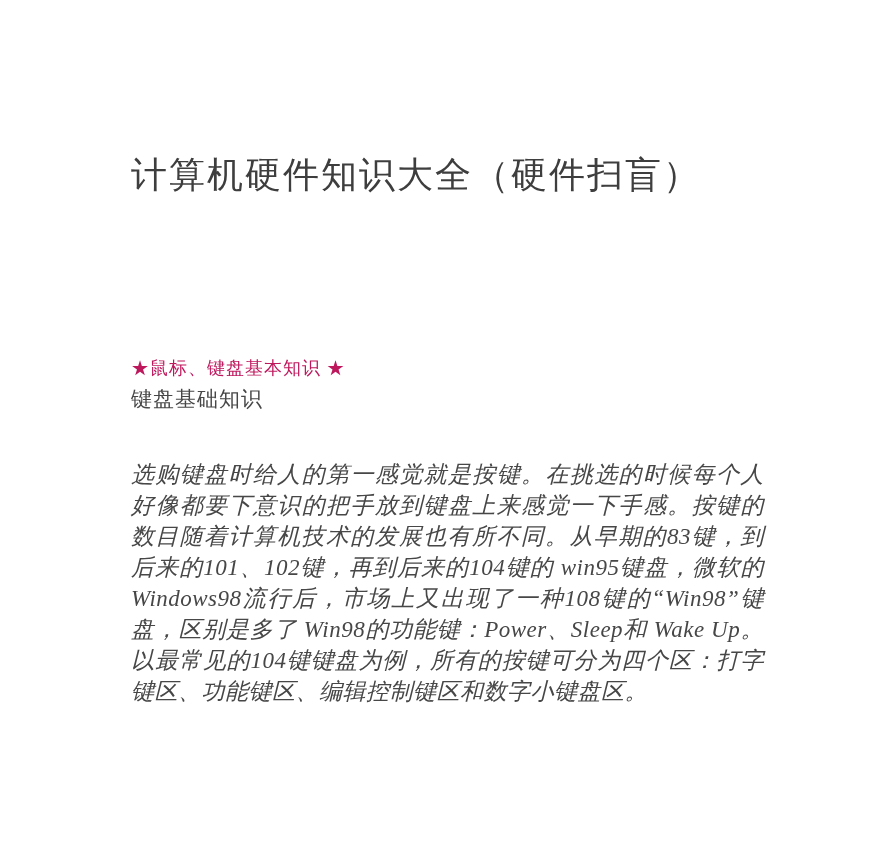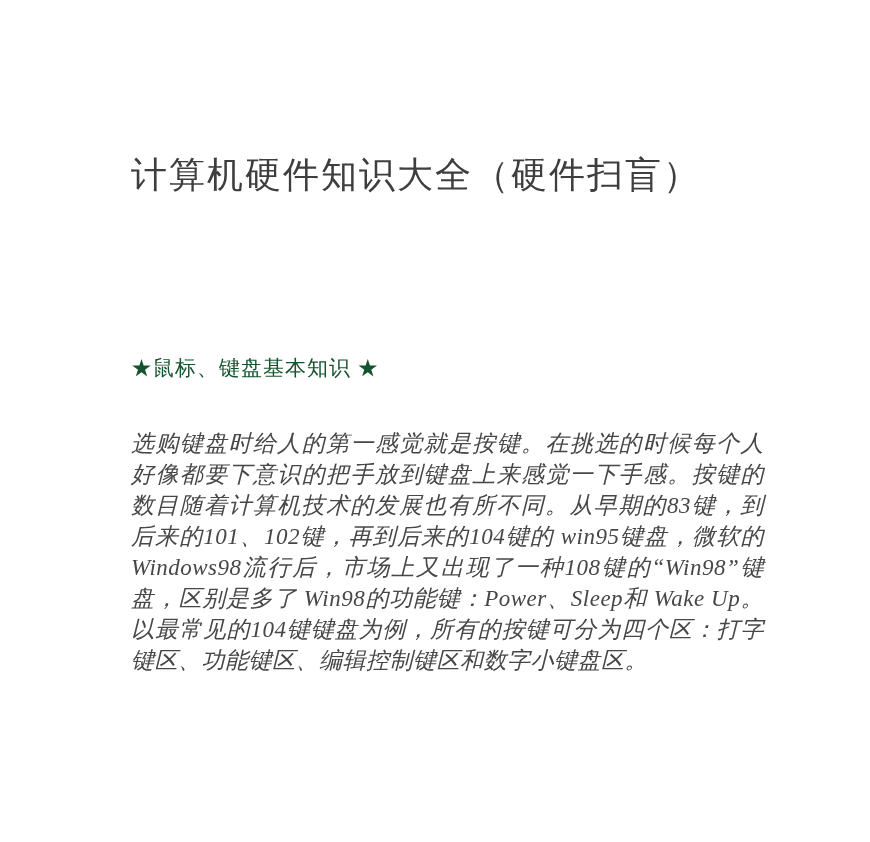--- a/index.html
+++ b/index.html
@@ -22,23 +22,23 @@
     padding-top: 152px;
     font-size: 36px;
     line-height: 46px;
     font-weight: normal;
     letter-spacing: 2px;
     color: #3e3e3e;
     white-space: nowrap;
   }
   .section-heading {
     margin-top: 155px;
-    font-size: 21px;
+    font-size: 18px;
     line-height: 31px;
-    color: #14532d;
+    color: #be185d;
     letter-spacing: 1px;
   }
   .subsection-heading {
     font-size: 21px;
     line-height: 31px;
     color: #474747;
     letter-spacing: 1px;
   }
   .body-paragraph {
     margin: 44px 0 0 0;
@@ -52,15 +52,16 @@
   }
 </style>
 </head>
 <body>
 
 <div class="page">
   <h1 class="doc-title">计算机硬件知识大全（硬件扫盲）</h1>
 
   <div class="section-heading">★鼠标、键盘基本知识 ★</div>
 
+  <div class="subsection-heading">键盘基础知识</div>
 
   <p class="body-paragraph">选购键盘时给人的第一感觉就是按键。在挑选的时候每个人好像都要下意识的把手放到键盘上来感觉一下手感。按键的数目随着计算机技术的发展也有所不同。从早期的83键，到后来的101、102键，再到后来的104键的 win95键盘，微软的 Windows98流行后，市场上又出现了一种108键的“Win98”键盘，区别是多了 Win98的功能键：Power、Sleep和 Wake Up。以最常见的104键键盘为例，所有的按键可分为四个区：打字键区、功能键区、编辑控制键区和数字小键盘区。</p>
 </div>
 
 </body></html>

